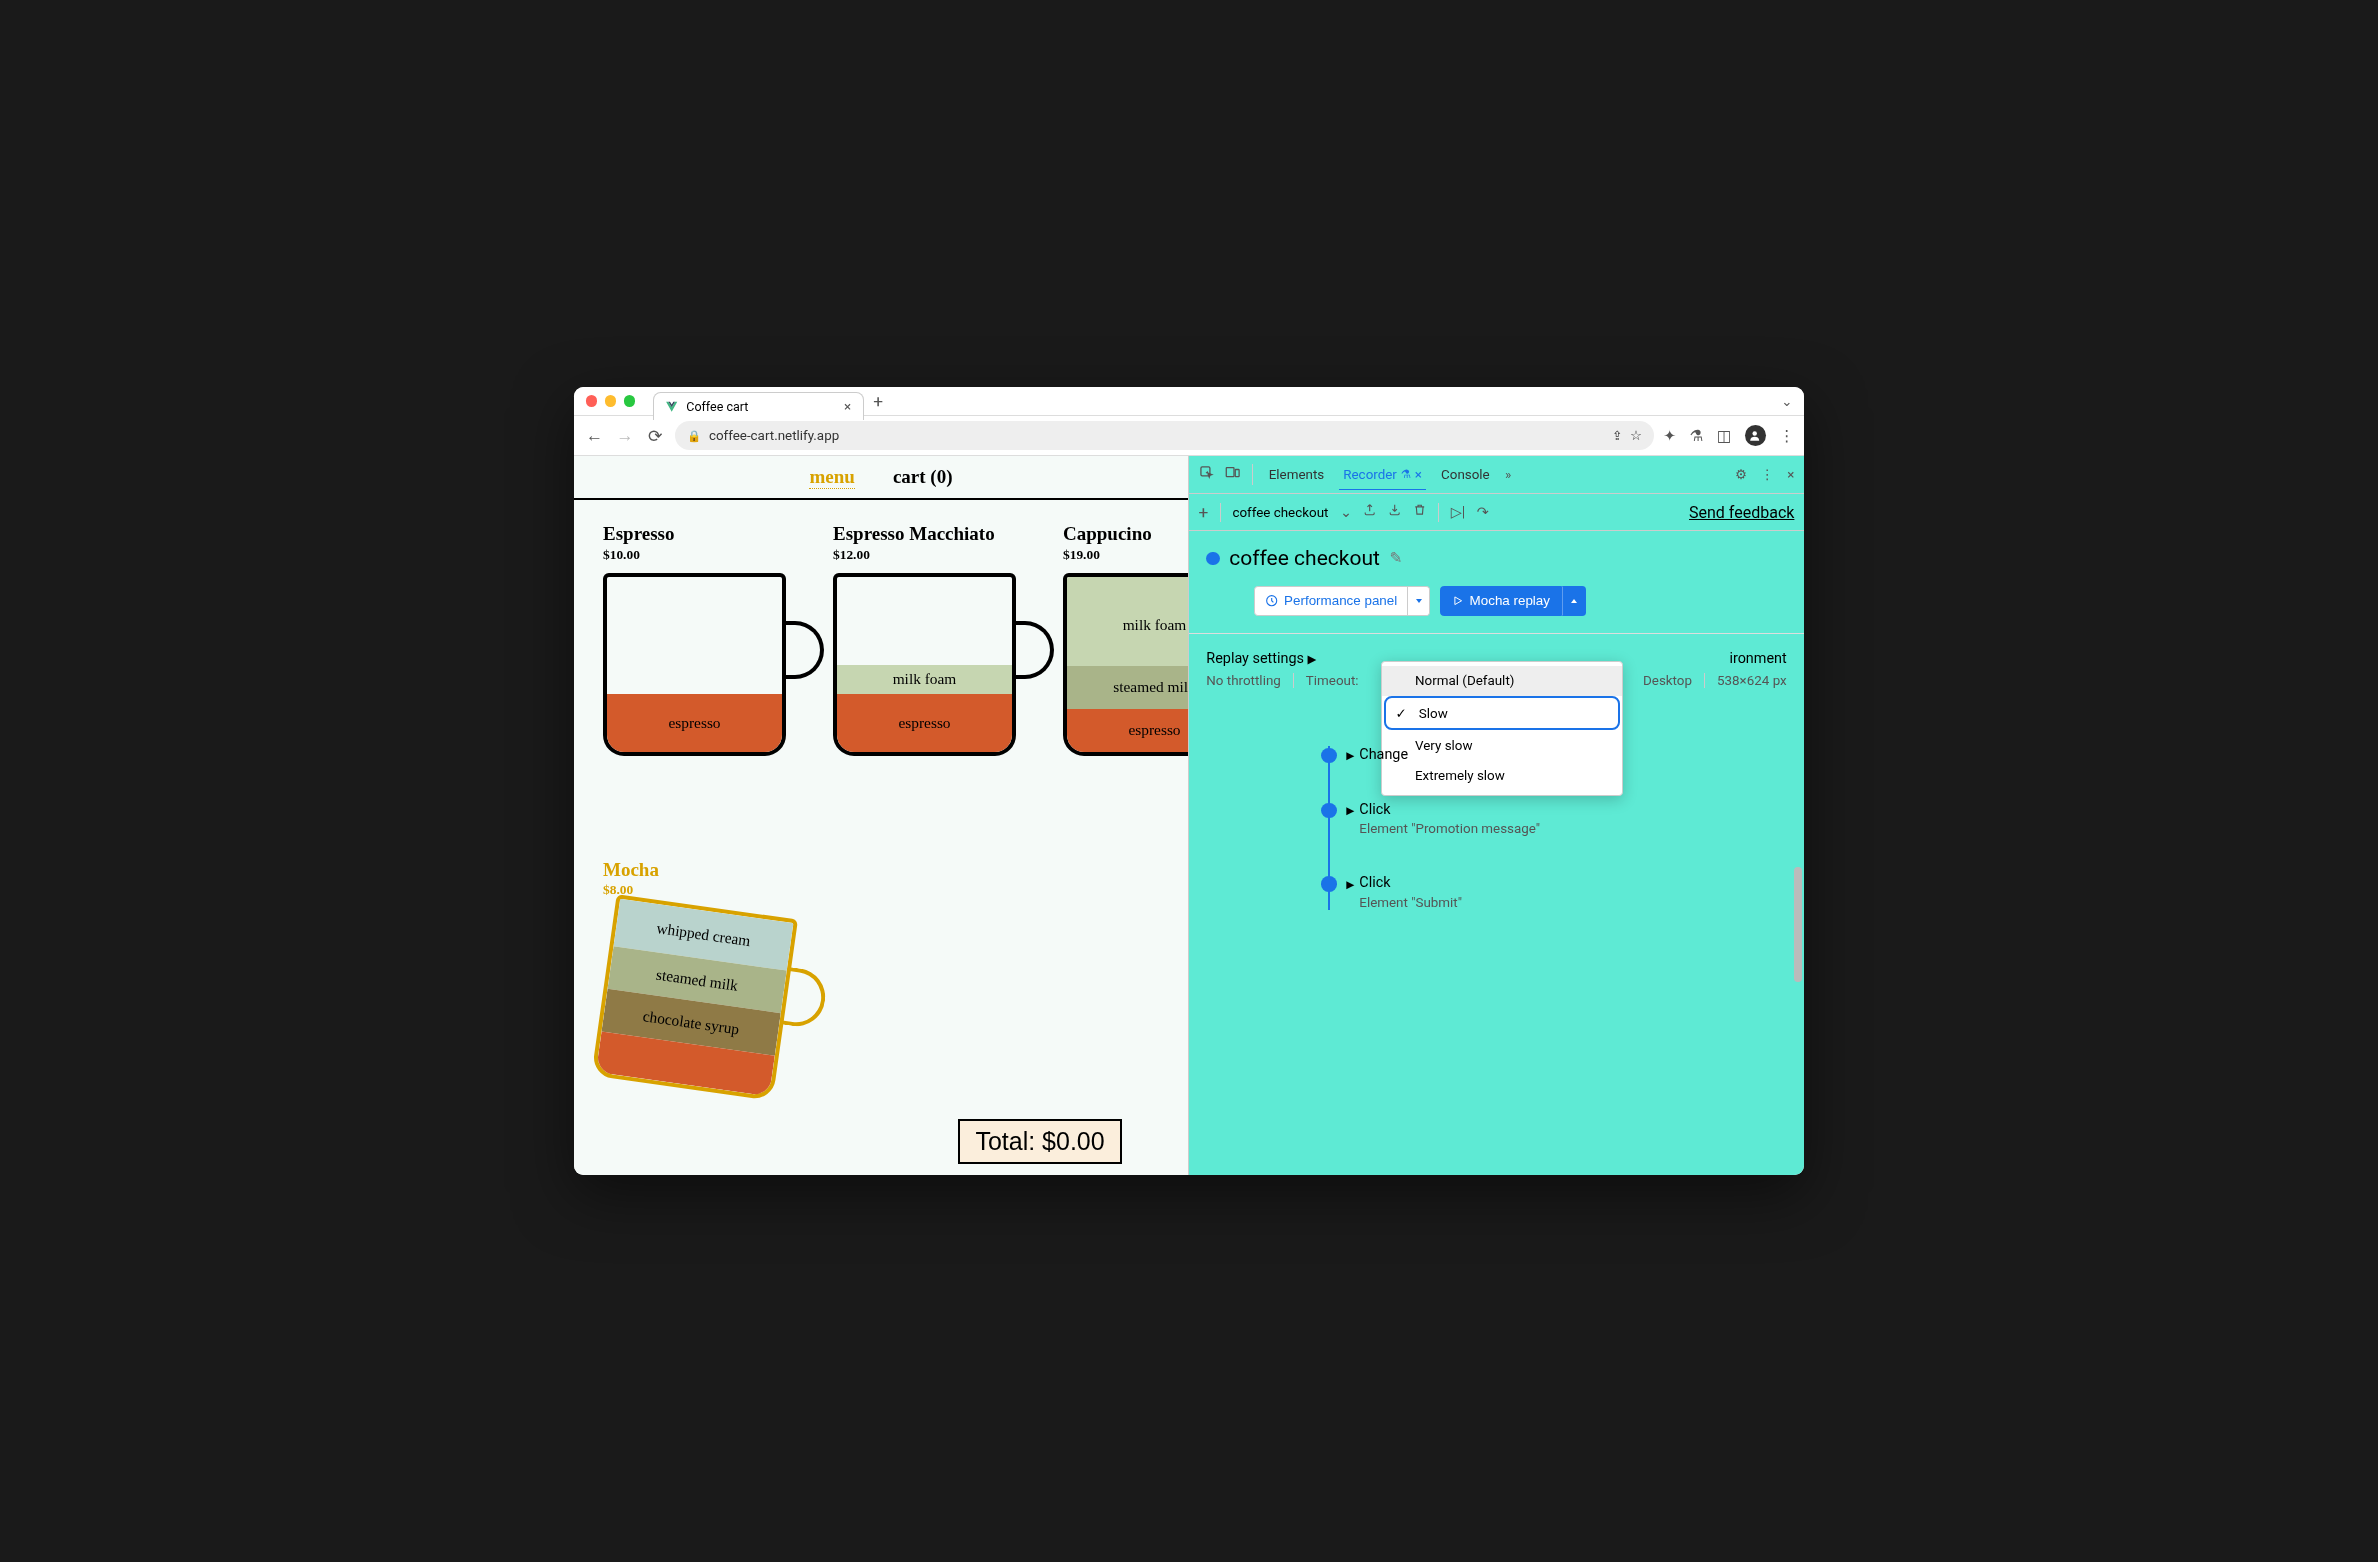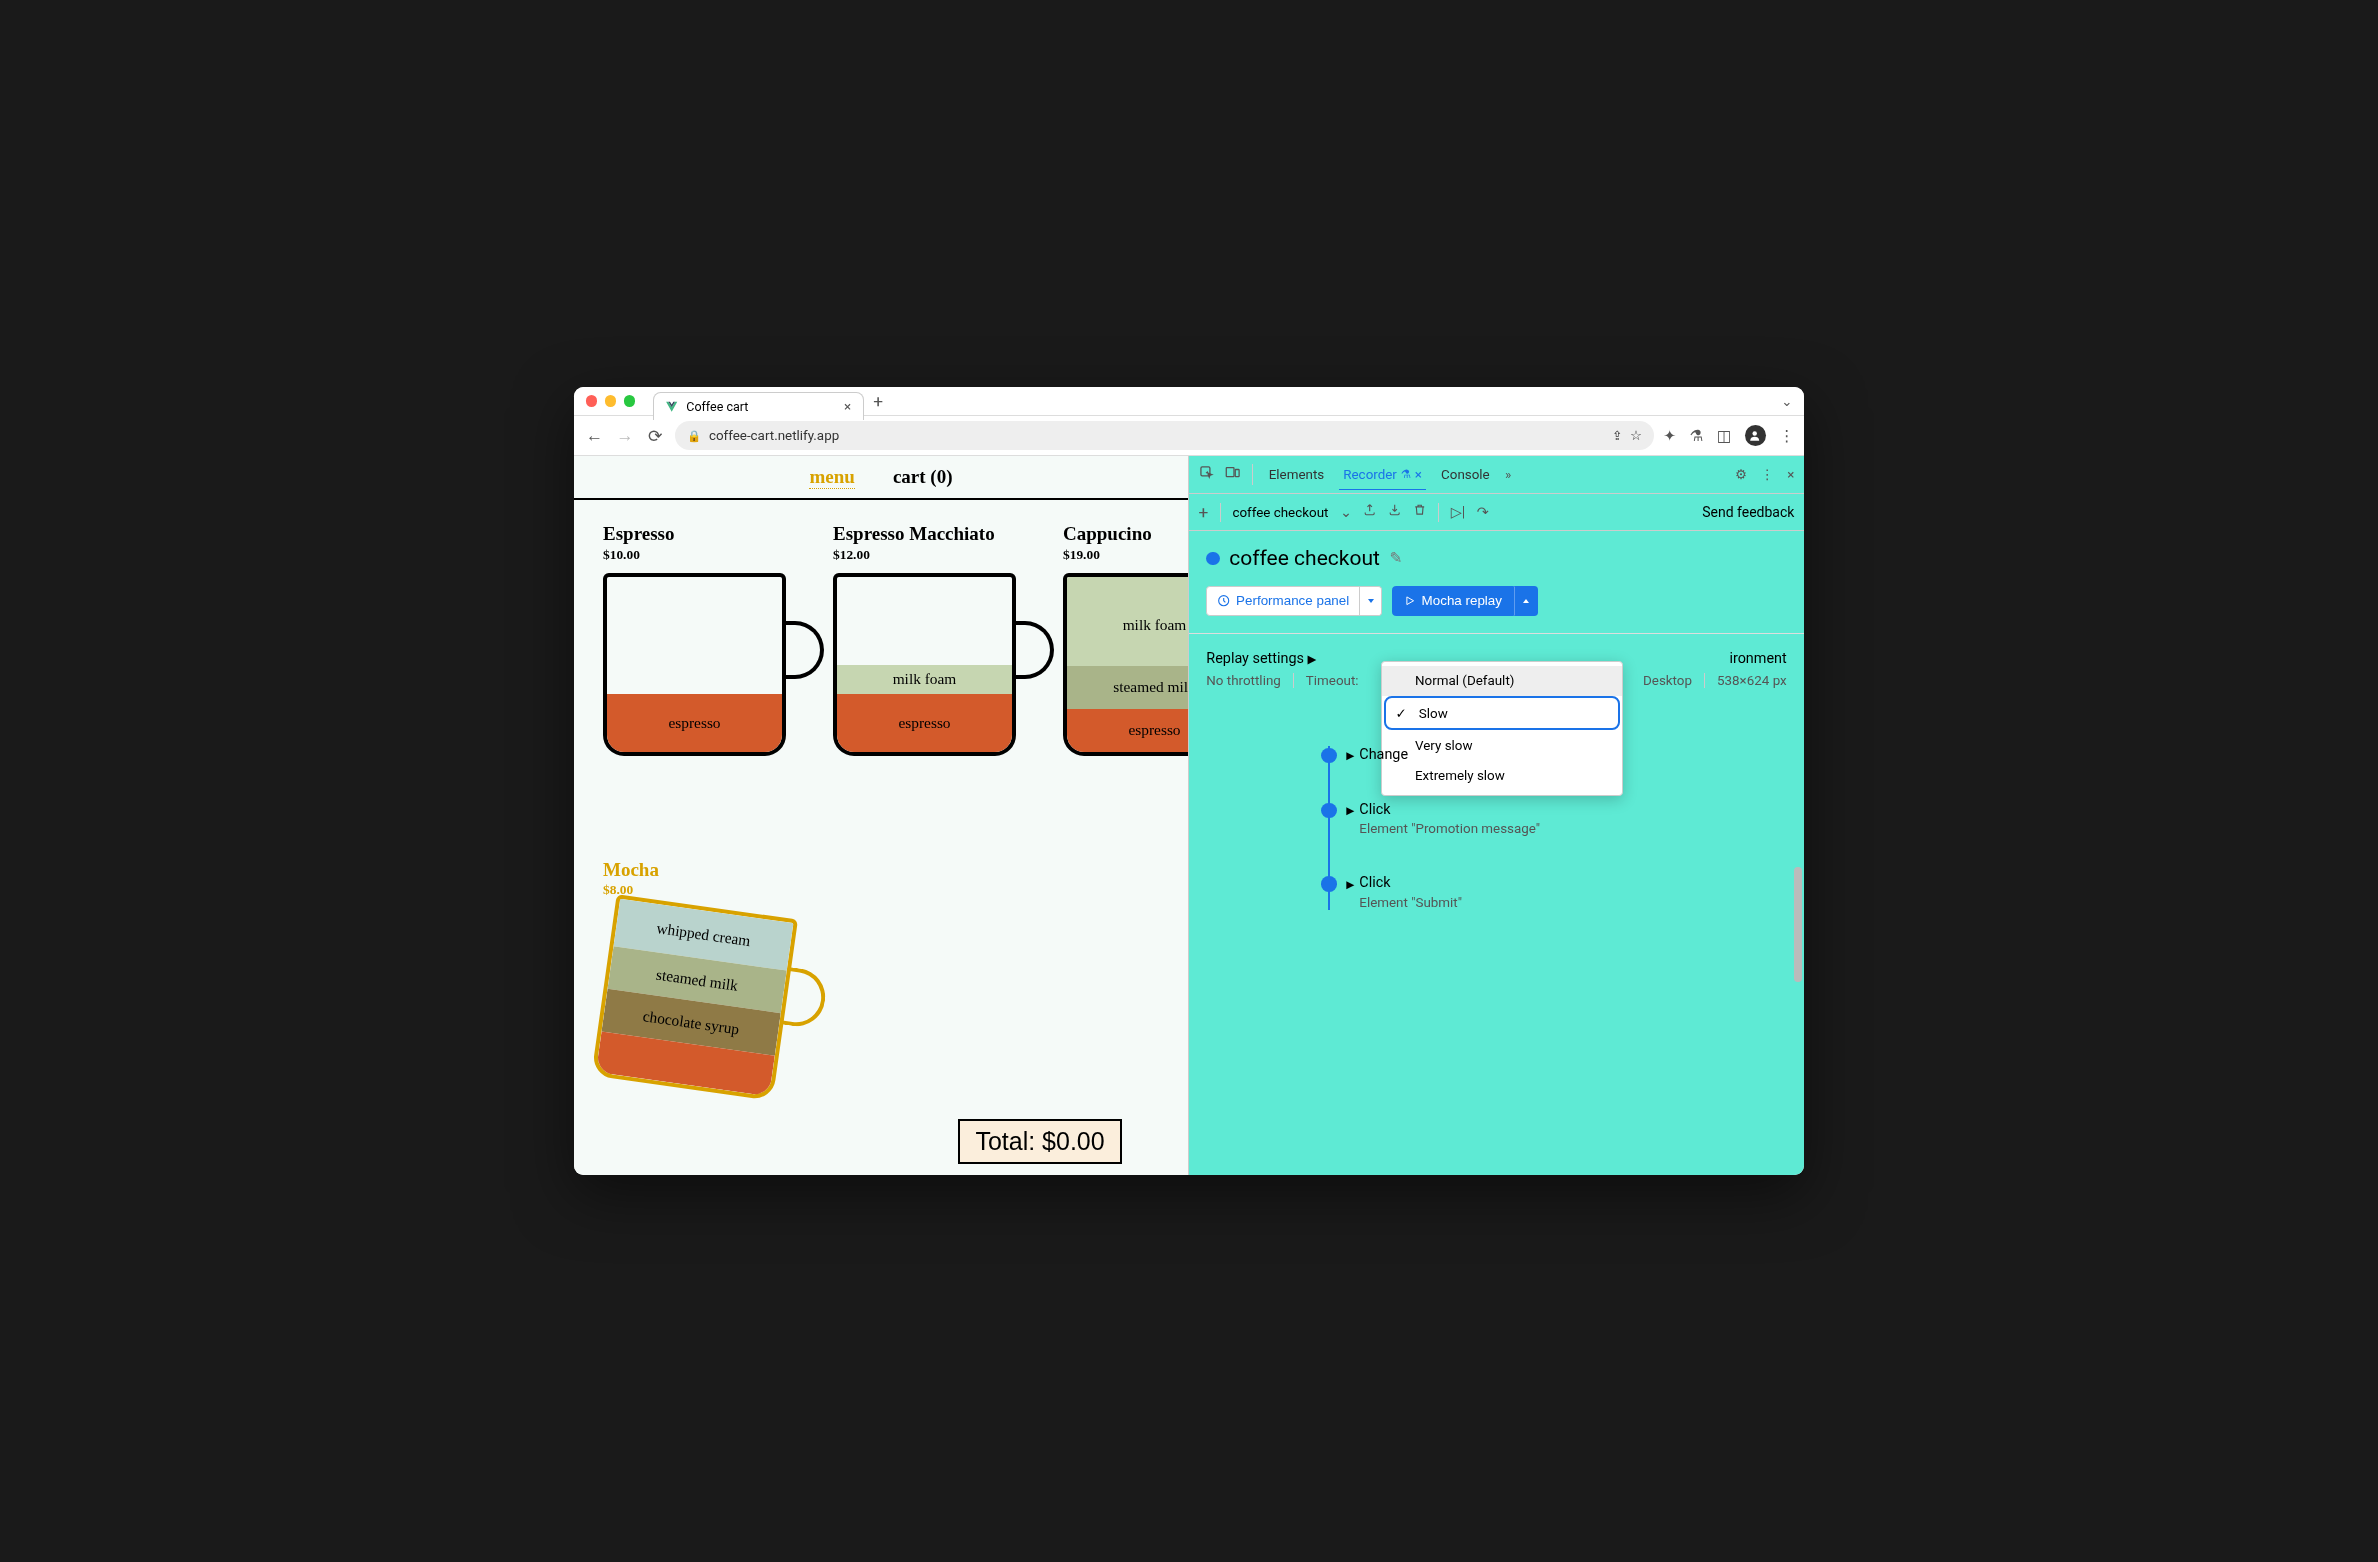--- a/index.html
+++ b/index.html
@@ -64,31 +64,31 @@
 .dt-tabs .flask { font-size:11.5px; }
 .dt-tabs .tab-x { font-size:13.4px; cursor:pointer; }
 .dt-tabs .spacer { flex:1; }
 .dt-tabs .right-icons { display:flex; gap:13.4px; align-items:center; color:#555; }
 
 .dt-toolbar { height:37px; border-bottom:1px solid #ccc; display:flex; align-items:center; padding:0 9.6px; gap:11.5px; font-size:13.4px; }
 .dt-toolbar .plus { font-size:17.3px; color:#555; cursor:pointer; }
 .dt-toolbar .rec-name { flex:0 0 auto; }
 .dt-toolbar .tb-ico { color:#555; cursor:pointer; font-size:14.4px; }
 .dt-toolbar .spacer{flex:1;}
-.dt-toolbar .feedback { font-size:14px; cursor:pointer; }
+.dt-toolbar .feedback { font-size:16px; text-decoration:underline; cursor:pointer; }
 
 .dt-body { flex:1; padding:15.4px 17.3px; position:relative; overflow:hidden; }
 .rec-title { display:flex; align-items:center; gap:9.6px; font-size:21px; margin-bottom:15.4px; }
 .rec-title .blue-dot { width:13.4px; height:13.4px; border-radius:50%; background:#1a73e8; }
 .rec-title .pencil { color:#777; font-size:15.4px; cursor:pointer; }
 
 .button-row { display:flex; gap:9.6px; margin-bottom:17.3px; }
 .btn-group { display:flex; }
 .btn-outline { border:1px solid #ccc; background:#fff; color:#1a73e8; padding:6.7px 9.6px; font-size:13.4px; display:flex; align-items:center; gap:5.8px; cursor:pointer; }
-.btn-outline.left { border-radius:3.8px 0 0 3.8px; }
+.btn-outline.left { border-radius:3.8px 0 0 3.8px;margin-left:48px; }
 .btn-outline.right { border-radius:0 3.8px 3.8px 0; border-left:none; padding:6.7px 7.7px; }
 .btn-blue { background:#1a73e8; color:#fff; border:1px solid #1a73e8; padding:6.7px 11.5px; font-size:13.4px; display:flex; align-items:center; gap:5.8px; cursor:pointer; }
 .btn-blue.left { border-radius:3.8px 0 0 3.8px; }
 .btn-blue.right { border-radius:0 3.8px 3.8px 0; border-left:1px solid rgba(255,255,255,.3); padding:6.7px 7.7px; }
 .tri-up { width:0; height:0; border-left:3.8px solid transparent; border-right:3.8px solid transparent; border-bottom:4.8px solid currentColor; }
 .tri-down { width:0; height:0; border-left:3.8px solid transparent; border-right:3.8px solid transparent; border-top:4.8px solid currentColor; }
 
 .divider { height:1px; background:#ddd; margin:0 -17.3px 15.4px -17.3px; }
 
 .settings-line { display:flex; align-items:center; gap:17.3px; font-size:14.4px; margin-bottom:5.8px; }

